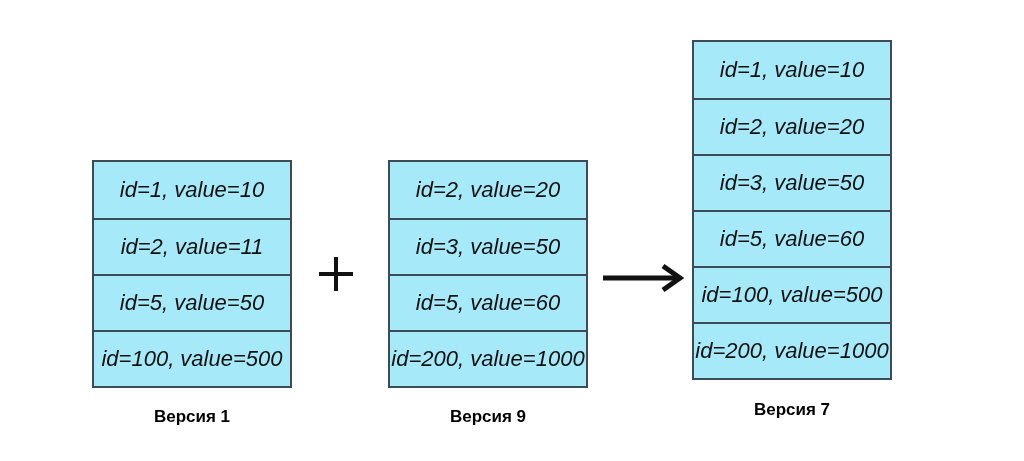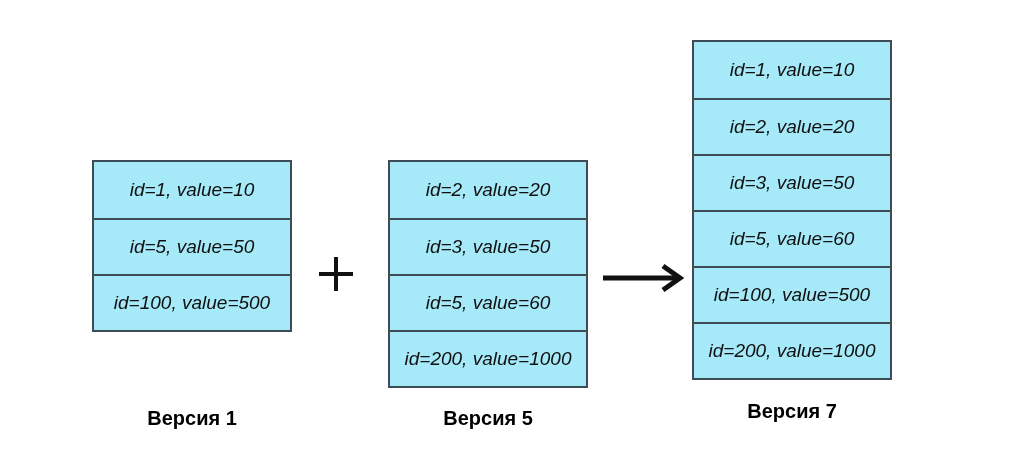--- a/index.html
+++ b/index.html
@@ -15,61 +15,62 @@
     width: 200px;
     border: 2px solid var(--border, #3c4b54);
     background: var(--fill, #a6eafa);
   }
   .cell {
     height: 56px;
     display: flex;
     align-items: center;
     justify-content: center;
     font-style: italic;
-    font-size: 19px;
+    font-size: 22px;
     color: var(--text, #101010);
     background: var(--fill, #a6eafa);
     border-top: 2px solid var(--border, #3c4b54);
     white-space: nowrap;
   }
   .cell:first-child { border-top: none; }
   .caption {
     position: absolute;
     width: 200px;
     text-align: center;
     font-weight: bold;
-    font-size: 20px;
+    font-size: 17px;
     color: #000000;
   }
   .sym { position: absolute; }
   .sym svg { display: block; }
 </style>
 </head>
 <body>
 
 <div class="vtable" style="left:92px; top:160px;">
   <div class="cell">id=1, value=10</div>
+  <div class="cell">id=2, value=11</div>
   <div class="cell">id=5, value=50</div>
   <div class="cell">id=100, value=500</div>
 </div>
 <div class="caption" style="left:92px; top:407px;">Версия 1</div>
 
 <div class="sym" style="left:318px; top:256px;">
   <svg width="36" height="36" viewBox="0 0 36 36">
     <path d="M18 1 V35 M1 18 H35" stroke="#111111" stroke-width="4" fill="none"></path>
   </svg>
 </div>
 
 <div class="vtable" style="left:388px; top:160px;">
   <div class="cell">id=2, value=20</div>
   <div class="cell">id=3, value=50</div>
   <div class="cell">id=5, value=60</div>
   <div class="cell">id=200, value=1000</div>
 </div>
-<div class="caption" style="left:388px; top:407px;">Версия 5</div>
+<div class="caption" style="left:388px; top:407px;">Версия 9</div>
 
 <div class="sym" style="left:602px; top:263px;">
   <svg width="82" height="30" viewBox="0 0 82 30">
     <path d="M1 15 H76" stroke="#111111" stroke-width="5" fill="none"></path>
     <path d="M61 3 L78 15 L61 27" stroke="#111111" stroke-width="5" fill="none" stroke-linejoin="miter"></path>
   </svg>
 </div>
 
 <div class="vtable" style="left:692px; top:40px;">
   <div class="cell">id=1, value=10</div>

